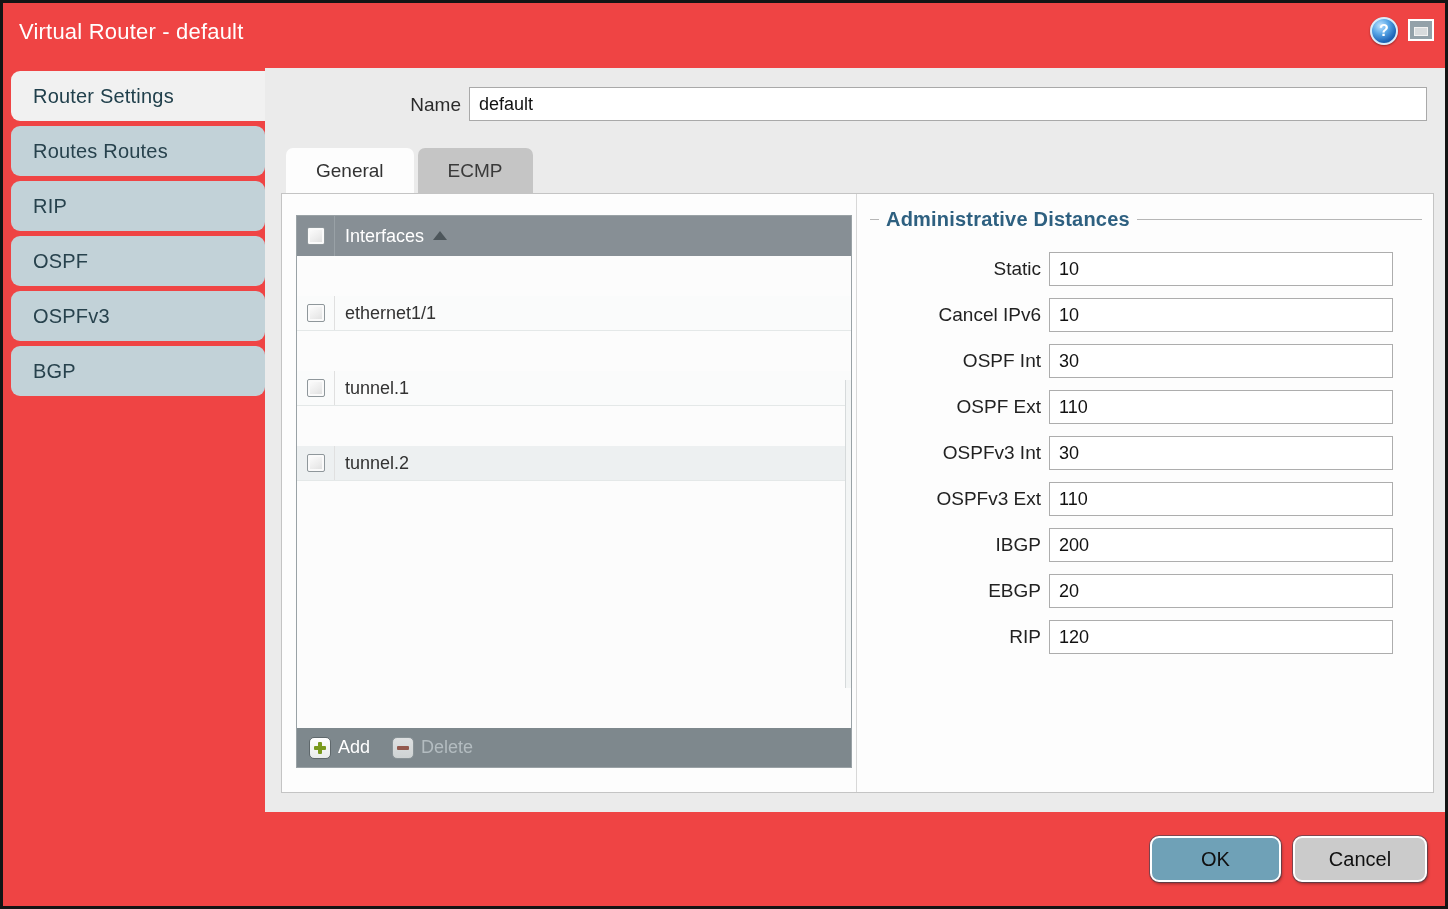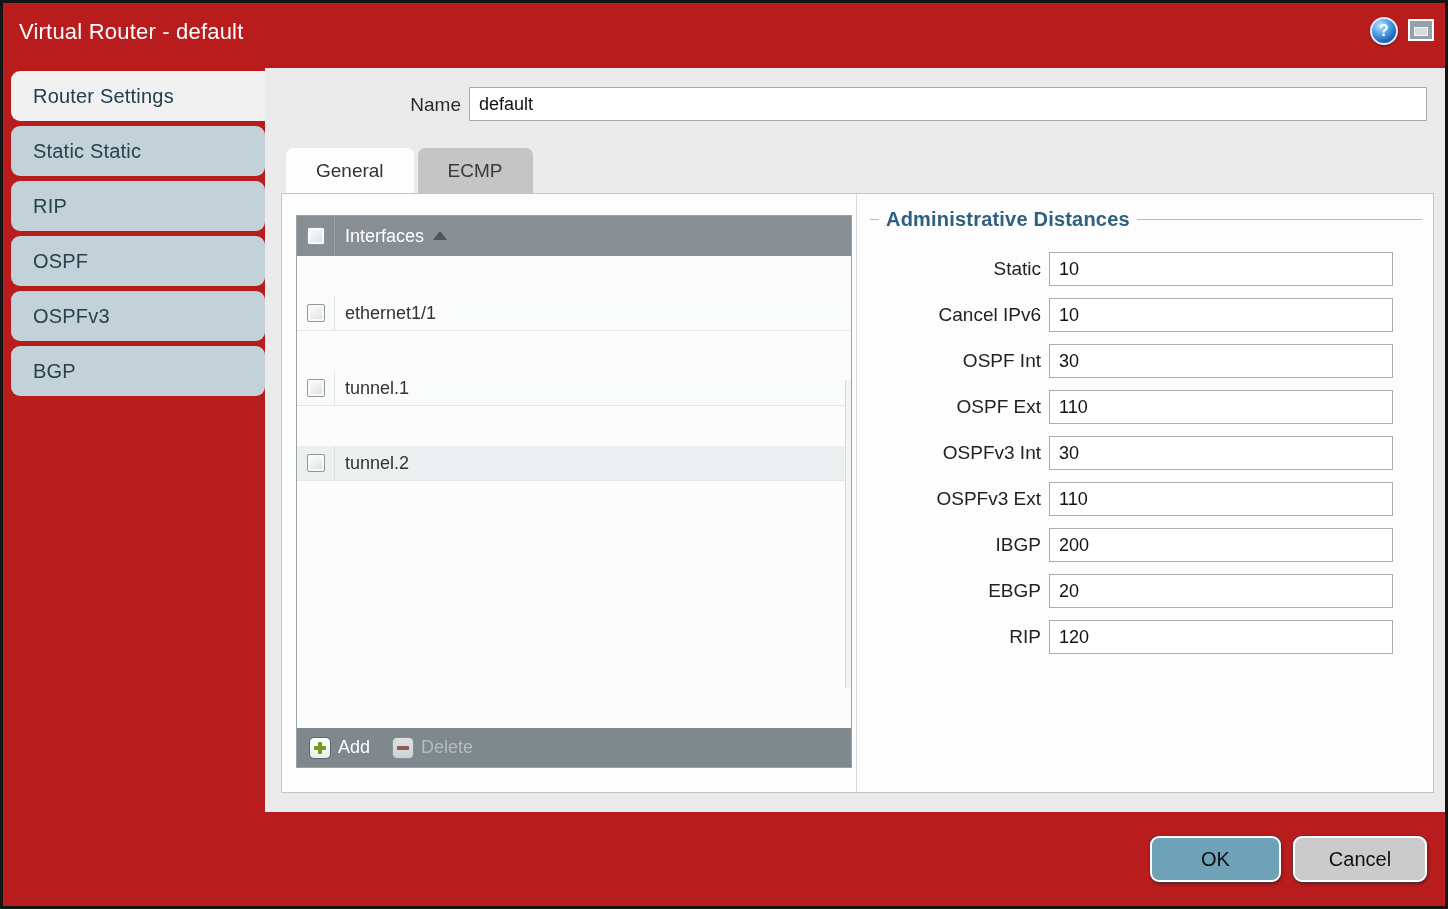--- a/index.html
+++ b/index.html
@@ -4,21 +4,21 @@
 <style>
   * { margin: 0; padding: 0; box-sizing: border-box; }
   html, body { width: 1448px; height: 909px; }
   body {
     font-family: "Liberation Sans", "DejaVu Sans", sans-serif;
     background: #0e0e0e;
   }
   .window {
     position: relative;
     width: 1448px; height: 909px;
-    background: #b91c1c;
+    background: #ef4444;
     border: 3px solid #141414;
     overflow: hidden;
   }
   
   .title-bar {
     position: absolute; left: 0; top: 0; right: 0; height: 65px;
   }
   .title-text {
     position: absolute; left: 16px; top: 16px;
     color: #ffffff; font-size: 22px; letter-spacing: 0.2px;
@@ -224,21 +224,21 @@
     <div class="window-btn">
       <div class="inner-rect"></div>
     </div>
   </div>
 
   <div class="sidebar">
     <div class="side-tab active">
       <span>Router Settings</span>
     </div>
     <div class="side-tab">
-      <span>Static Static</span>
+      <span>Routes Routes</span>
     </div>
     <div class="side-tab">
       <span>RIP</span>
     </div>
     <div class="side-tab">
       <span>OSPF</span>
     </div>
     <div class="side-tab">
       <span>OSPFv3</span>
     </div>

